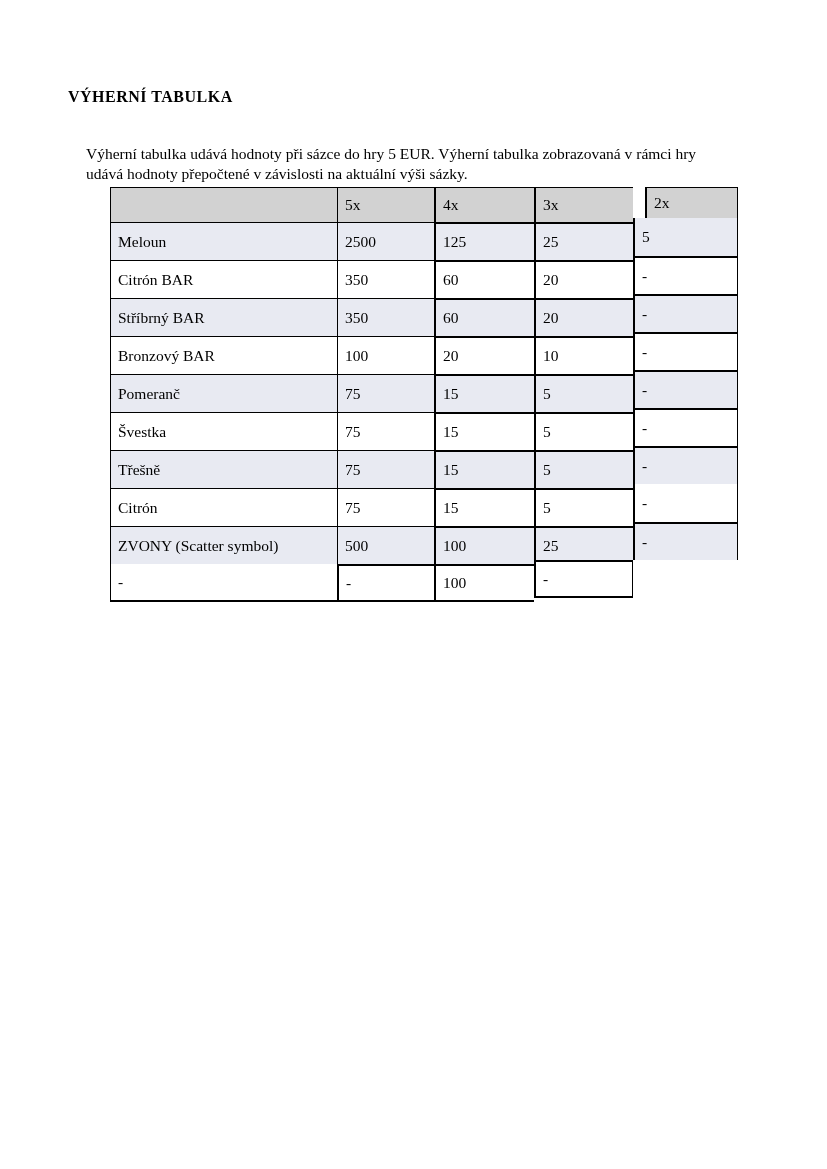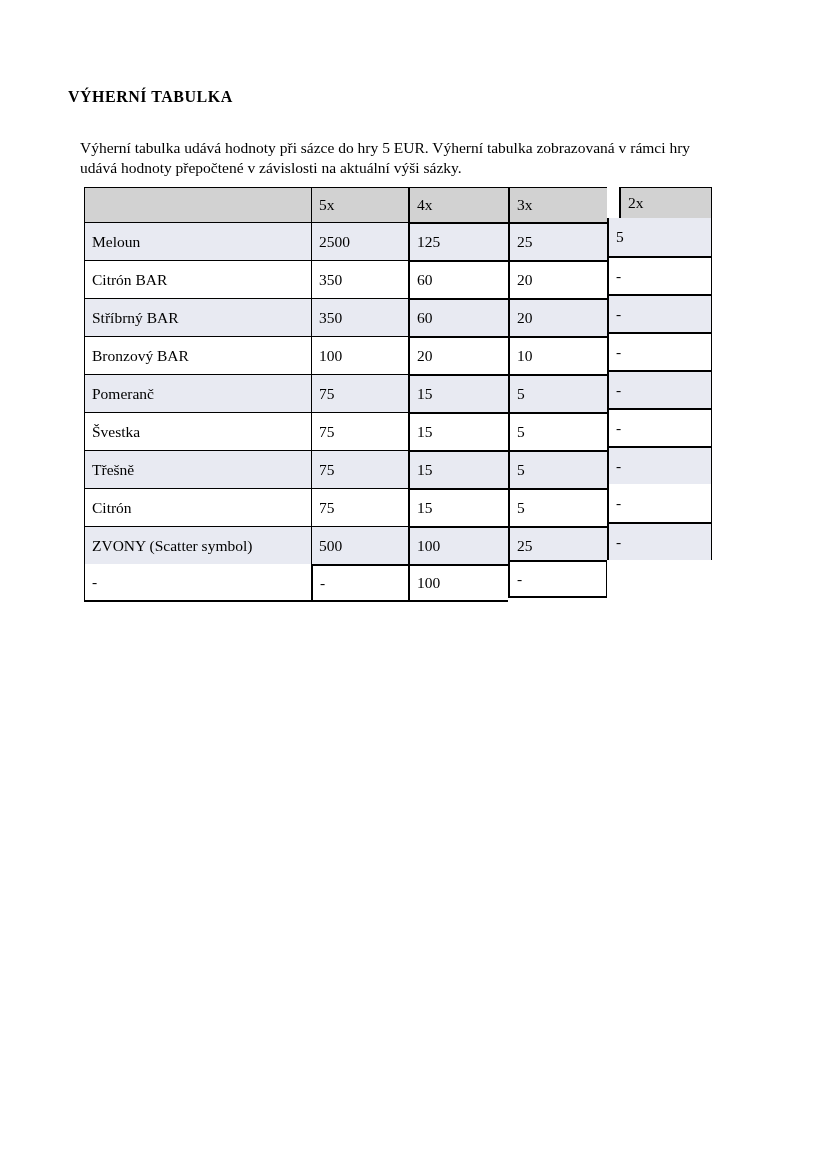--- a/index.html
+++ b/index.html
@@ -24,28 +24,28 @@
     margin:0;
     font-size:16px;
     font-weight:bold;
     letter-spacing:0.5px;
   }
   .intro{
     position:absolute;
     left:68px;
     top:126px;
     width:710px;
-    margin:12px;
+    margin:18px;
     font-size:15.5px;
     line-height:19.5px;
     white-space:pre-line;
   }
   .paytable{
     position:absolute;
-    left:84px;
+    left:110px;
     top:187px;
     display:grid;
     grid-template-columns:227px 97px 100px 99px 105px;
     grid-template-rows:35px repeat(10,38px);
     font-size:15.5px;
   }
   .cell{
     box-sizing:border-box;
     display:flex;
     align-items:center;

